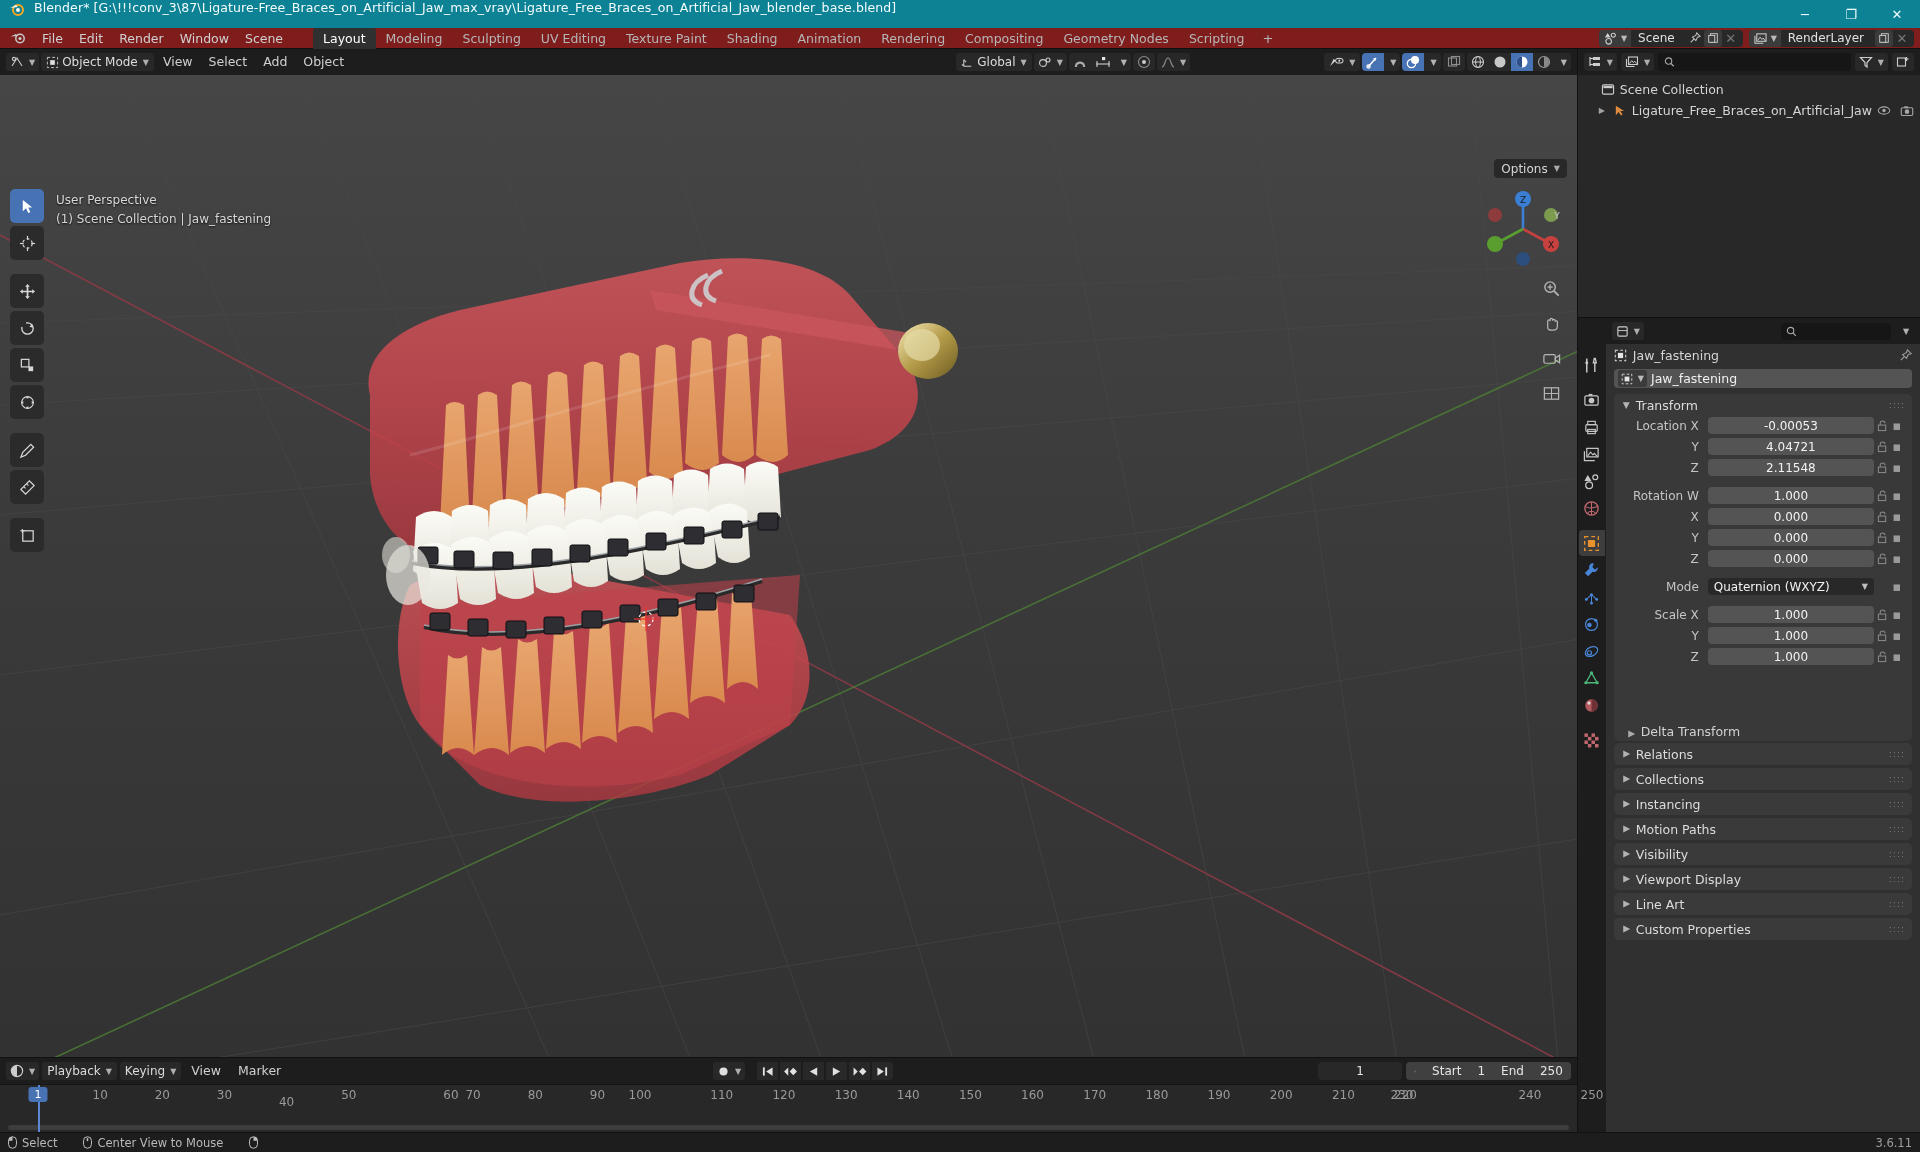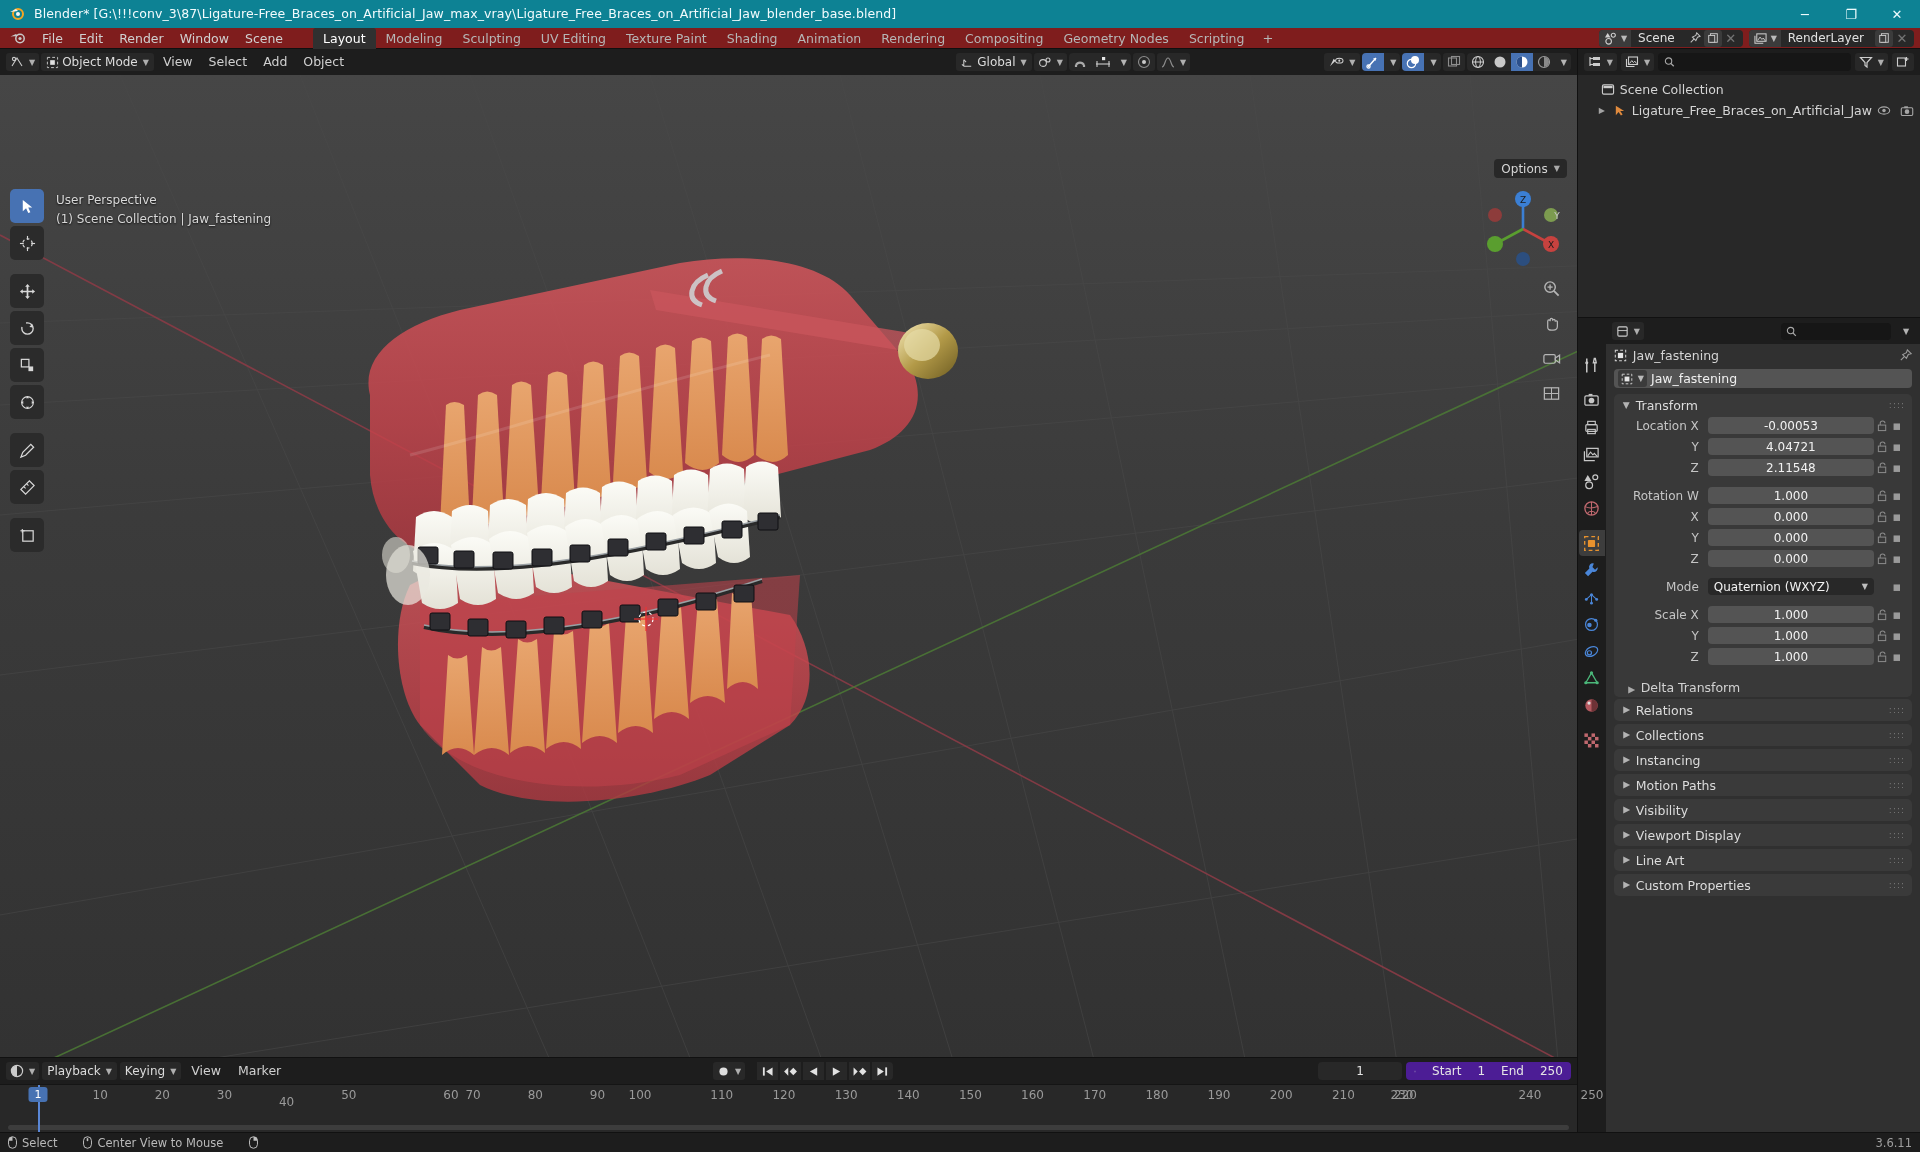--- a/index.html
+++ b/index.html
@@ -8,21 +8,21 @@
     background:#1d1d1d;
     font-family:"DejaVu Sans", sans-serif;
     font-size:13px;
     color:#e5e5e5;
     -webkit-font-smoothing:antialiased;
   }
   .app { width:1920px; height:1152px; position:relative; display:flex; flex-direction:column; background:#0e7490; }
 
   
   .titlebar {
-    height:28px; background:#0d8294; display:flex; align-items:center;
+    height:28px; background:#0d8294; display:flex; align-items:flex-start;
     padding:0 0 2px 8px; flex:0 0 28px; position:relative;
   }
   .titlebar .tb-icon { width:18px; height:18px; margin-right:8px; display:flex; align-items:center; justify-content:center; }
   .titlebar .tb-title { font-size:12.5px; color:#f2fbfd; white-space:nowrap; letter-spacing:.1px; }
   .win-btns { position:absolute; right:0; top:0; height:28px; display:flex; }
   .win-btn { width:46px; height:28px; display:flex; align-items:center; justify-content:center; color:#eefbfd; font-size:13px; }
 
   
   .menubar {
     height:21px; background:#7f1d1d; display:flex; align-items:center;
@@ -78,21 +78,21 @@
 
   
   .timeline { flex:0 0 75px; background:#1d1d1d; display:flex; flex-direction:column; border-top:1px solid #111; }
   .tl-header { height:26px; display:flex; align-items:center; padding:0 6px; gap:3px; background:#1d1d1d;}
   .tl-transport { display:flex; align-items:center; gap:2px; margin-left:auto; margin-right:auto; }
   .tl-tbtn { width:21px; height:18px; background:#282828; display:flex; align-items:center; justify-content:center; }
   .tl-tbtn:first-child { border-radius:4px 0 0 4px;}
   .tl-tbtn:last-child { border-radius:0 4px 4px 0;}
   .tl-right { display:flex; align-items:center; gap:4px; }
   .tl-num { background:#282828; border-radius:4px; height:18px; min-width:84px; display:flex;align-items:center;justify-content:center;font-size:12px;}
-  .tl-range { background:#4c1d95; border-radius:4px; height:18px; display:flex; align-items:center; }
+  .tl-range { background:#404040; border-radius:4px; height:18px; display:flex; align-items:center; }
   .tl-range span { padding:0 8px; font-size:12px;}
   .tl-ruler { flex:1 1 auto; position:relative; background:#282828; border-top:1px solid #151515; }
   .tick { position:absolute; top:3px; font-size:12px; color:#9a9a9a; transform:translateX(-50%); }
   .playhead { position:absolute; top:0; bottom:0; width:2px; background:#5a87d6; }
   .playhead-lbl { position:absolute; top:2px; height:15px; padding:0 6px; background:#4772b3; color:#fff; font-size:11px; border-radius:3px; transform:translateX(-50%); line-height:15px;}
   .tl-scroll { position:absolute; left:8px; right:8px; bottom:2px; height:5px; background:#3d3d3d; border-radius:3px;}
 
   
   .outliner { flex:0 0 268px; background:#1d1d1d; display:flex; flex-direction:column; border-left:1px solid #111; }
   .otl-header { height:26px; display:flex; align-items:center; gap:4px; padding:0 6px; }
@@ -122,21 +122,21 @@
   .panel-hdr .dots { margin-left:auto; color:#777; font-size:9px; letter-spacing:1px;}
   .panel.closed { background:#3a3a3a; }
   .panel-body { padding:0 8px 8px 8px; }
   .prow { display:flex; align-items:center; height:19px; margin-bottom:2px; }
   .prow .plabel { flex:0 0 86px; text-align:right; padding-right:9px; font-size:12px; color:#c5c5c5;}
   .pfield { flex:1 1 auto; height:17px; background:#545454; border-radius:4px; display:flex; align-items:center; justify-content:center; font-size:12px; color:#f2f2f2;}
   .pfield.select { background:#282828; justify-content:space-between; padding:0 6px; }
   .prow .lock { width:16px; display:flex; align-items:center; justify-content:center; opacity:.6;}
   .prow .dot { width:14px; text-align:center; color:#9a9a9a; font-size:13px;}
   .prow-gap { height:7px; }
-  .subpanel { display:flex; align-items:flex-end; gap:6px; padding:4px 0 2px 12px; font-size:12.5px; color:#d2d2d2;}
+  .subpanel { display:flex; align-items:flex-end; gap:6px; padding:4px 0 2px 12px; font-size:12.5px; color:#d2d2d2;margin-top:44px;}
 
   
   .statusbar { height:20px; background:#1d1d1d; display:flex; align-items:center; padding:0 8px; flex:0 0 20px; font-size:11.5px; color:#b9b9b9; gap:6px; border-top:1px solid #111;}
   .sb-item { display:flex; align-items:center; gap:5px; margin-right:20px;}
   .sb-right { margin-left:auto; display:flex; align-items:center; gap:14px; color:#9e9e9e;}
   svg { display:block; }
 </style>
 </head>
 <body>
 

